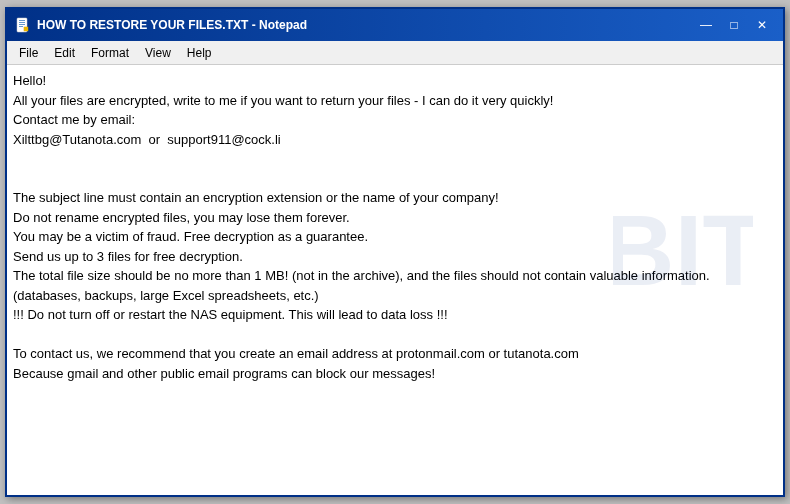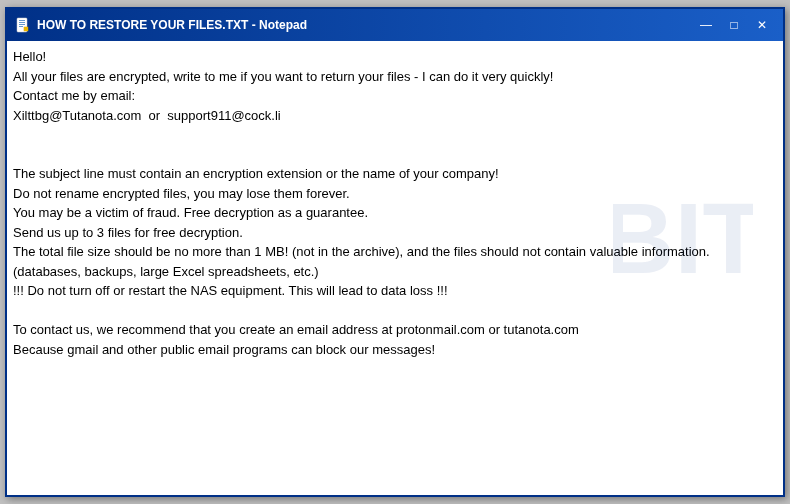--- a/index.html
+++ b/index.html
@@ -168,20 +168,27 @@
       </div>
       <span class="title-text">HOW TO RESTORE YOUR FILES.TXT - Notepad</span>
     </div>
     <div class="title-bar-buttons">
       <button class="title-btn">—</button>
       <button class="title-btn">□</button>
       <button class="title-btn close">✕</button>
     </div>
   </div>
 
+  <div class="menu-bar">
+    <span class="menu-item">File</span>
+    <span class="menu-item">Edit</span>
+    <span class="menu-item">Format</span>
+    <span class="menu-item">View</span>
+    <span class="menu-item">Help</span>
+  </div>
 
   <div class="content-area">
 
     <div class="watermark">
       <svg viewBox="0 0 100 100">
         <text x="50" y="55" text-anchor="middle" font-size="72" font-weight="bold" fill="#003087" font-family="Arial">BIT</text>
       </svg>
     </div>
     <pre class="content-text">Hello!
 All your files are encrypted, write to me if you want to return your files - I can do it very quickly!

